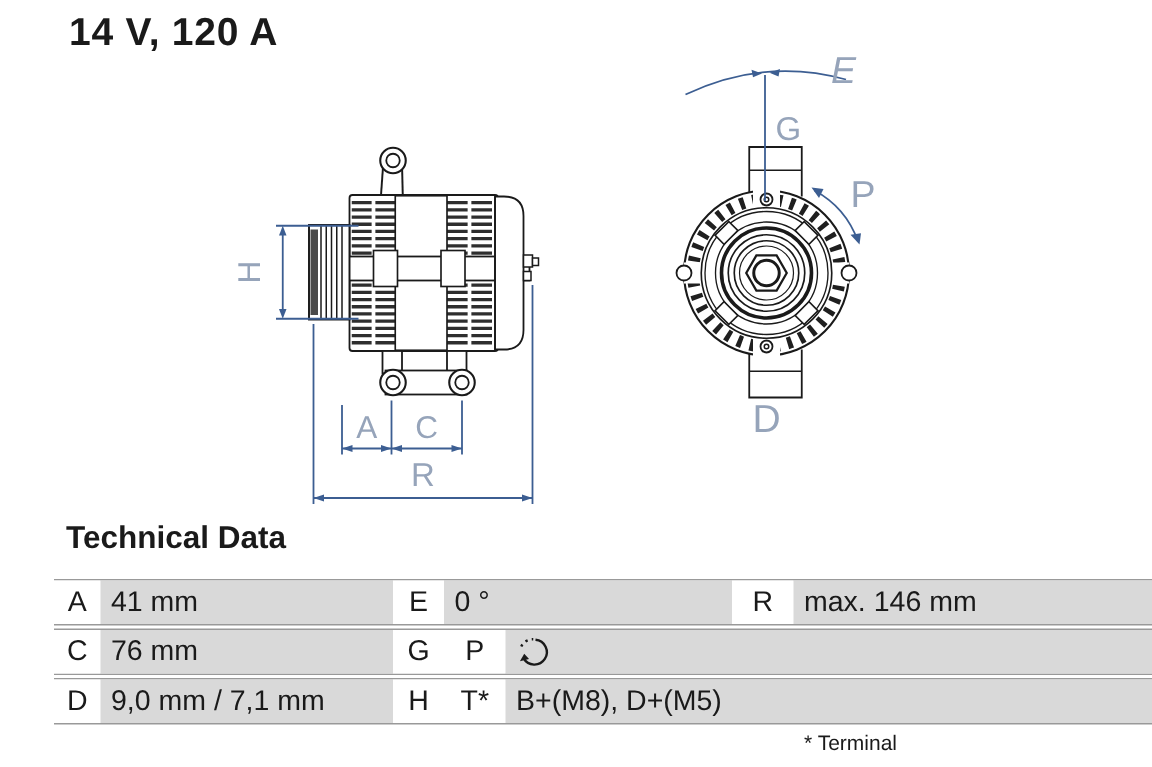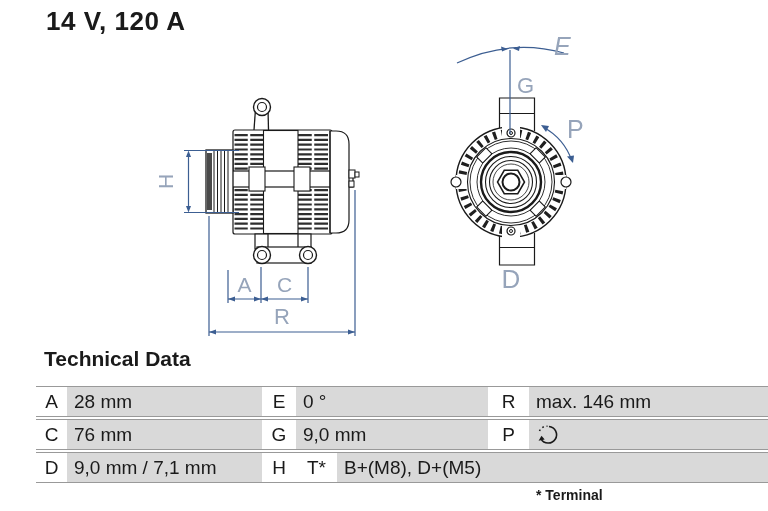--- a/index.html
+++ b/index.html
@@ -11,21 +11,21 @@
   #tech-table{position:absolute;left:0;top:386px;width:768px;}
   .trow{display:flex;align-items:center;height:31px;box-sizing:border-box;
         border-top:1px solid var(--table-line,#999);border-bottom:1px solid var(--table-line,#999);
         margin-bottom:2px;font-size:19px;}
   .lc{height:100%;display:flex;align-items:center;justify-content:center;background:#fff;flex:none;}
   .vc{height:100%;display:flex;align-items:center;background:var(--table-value-bg,#d9d9d9);
       padding-left:7px;box-sizing:border-box;flex:none;}
   .lc.c1{width:31px;}   .vc.v1{width:195px;}
   .lc.c2{width:34px;}   .vc.v2{width:192px;}
   .lc.c3{width:41px;}   .vc.v3{flex:1;}
-  #terminal-footnote{position:absolute;left:500px;top:487px;font-size:14px;font-weight:bold;}
+  #terminal-footnote{position:absolute;left:500px;top:487px;font-size:14px;}
   .dimtxt{font-family:"Liberation Sans",sans-serif;fill:var(--dimension-label,#96a4ba);}
   .dimln{stroke:var(--dimension-line,#3c5e92);fill:none;stroke-width:1.2;}
   .dimar{fill:var(--dimension-line,#3c5e92);stroke:none;}
   .blk{stroke:#1a1a1a;fill:#fff;}
 </style>
 </head>
 <body>
 
 <div id="page">
 
@@ -146,31 +146,30 @@
       <text class="dimtxt" x="531" y="138" font-size="25">P</text>
       <text class="dimtxt" x="475" y="288" text-anchor="middle" font-size="26">D</text>
     </g>
   </svg>
 
   <div id="tech-heading">Technical Data</div>
 
   <div id="tech-table">
     <div class="trow">
       <div class="lc c1">A</div>
-      <div class="vc v1">28 mm</div>
+      <div class="vc v1">41 mm</div>
       <div class="lc c2">E</div>
       <div class="vc v2">0 °</div>
       <div class="lc c3">R</div>
       <div class="vc v3">max. 146 mm</div>
     </div>
     <div class="trow">
       <div class="lc c1">C</div>
       <div class="vc v1">76 mm</div>
       <div class="lc c2">G</div>
-      <div class="vc v2">9,0 mm</div>
       <div class="lc c3">P</div>
       <div class="vc v3">
         <svg width="23" height="21" viewBox="0 0 23 21">
           <path d="M3.5,7 A8.3,8.3 0 0 1 11.5,2.2" fill="none" stroke="#1a1a1a" stroke-width="1.6" stroke-dasharray="1.6 2.8"></path>
           <path d="M13,2.5 A8.3,8.3 0 1 1 5,14.8" fill="none" stroke="#1a1a1a" stroke-width="1.6"></path>
           <polygon points="2.6,16.8 5.5,11.8 8.7,15.4" fill="#1a1a1a"></polygon>
         </svg>
       </div>
     </div>
     <div class="trow">

